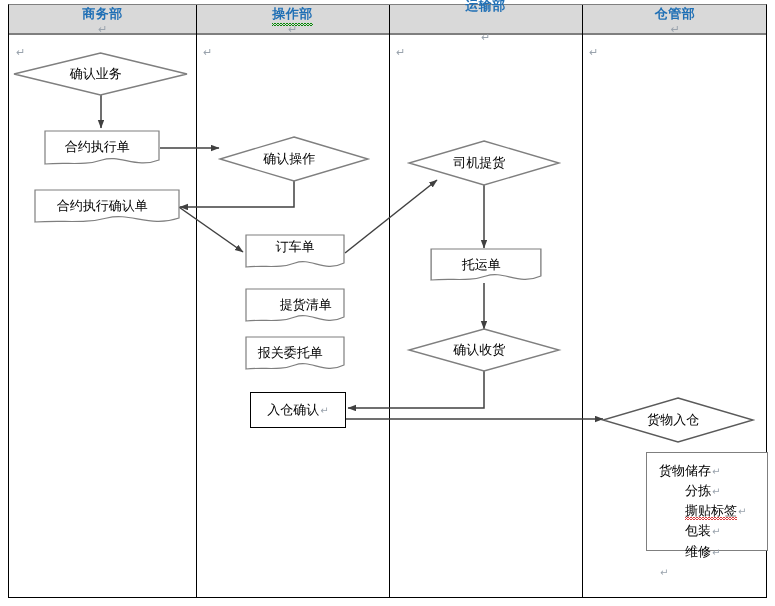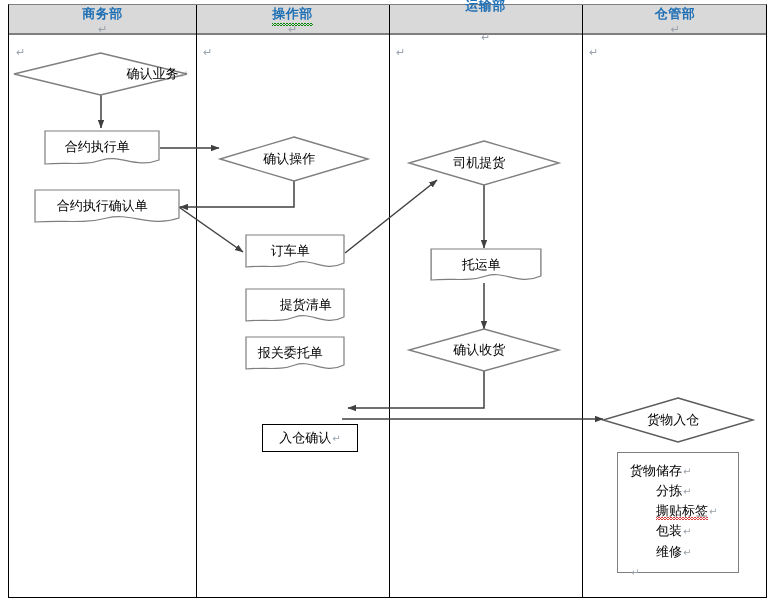--- a/index.html
+++ b/index.html
@@ -206,21 +206,21 @@
       <path d="M484,185 L484,248" marker-end="url(#ah)"></path>
 
       <path d="M484,283 L484,329" marker-end="url(#ah)"></path>
 
       <path d="M484,370 L484,408 L348,408" marker-end="url(#ah)"></path>
 
       <path d="M342,419 L603,419" marker-end="url(#ah)"></path>
     </g>
   </svg>
 
-  <div class="node" style="left:13px; top:52px; width:175px; height:44px;justify-content:flex-end;">
+  <div class="node" style="left:13px; top:52px; width:175px; height:44px;">
     <svg class="shape-svg" viewBox="0 0 175 44" preserveAspectRatio="none">
       <polygon points="87.5,1 174,22 87.5,43 1,22" fill="#ffffff" stroke="#7f7f7f" stroke-width="1.4"></polygon>
     </svg>
     <span class="label">确认业务</span>
       <span class="pil">↵</span>
   </div>
 
   <div class="node" style="left:44px; top:130px; width:116px; height:37px;">
     <svg class="shape-svg" viewBox="0 0 116 37" preserveAspectRatio="none">
       <path d="M1,1 L115,1 L115,30 C92,39 76,24 58,30 C40,36 24,32 1,34 Z" fill="#ffffff" stroke="#7f7f7f" stroke-width="1.2"></path>
@@ -238,21 +238,21 @@
   </div>
 
   <div class="node" style="left:219px; top:136px; width:150px; height:46px;">
     <svg class="shape-svg" viewBox="0 0 150 46" preserveAspectRatio="none">
       <polygon points="75,1 149,23 75,45 1,23" fill="#ffffff" stroke="#7f7f7f" stroke-width="1.4"></polygon>
     </svg>
     <span class="label">确认操作</span>
       <span class="pil">↵</span>
   </div>
 
-  <div class="node" style="left:245px; top:234px; width:100px; height:37px;">
+  <div class="node" style="left:245px; top:234px; width:100px; height:37px;flex-direction:column;">
     <svg class="shape-svg" viewBox="0 0 100 37" preserveAspectRatio="none">
       <path d="M1,1 L99,1 L99,29 C79,39 66,23 50,29 C34,35 21,31 1,33 Z" fill="#ffffff" stroke="#7f7f7f" stroke-width="1.2"></path>
     </svg>
     <span class="label" style="margin-top:-4px">订车单</span>
       <span class="pil" style="margin-top:-4px">↵</span>
   </div>
 
   <div class="node" style="left:245px; top:288px; width:100px; height:37px;padding-left:31px;">
     <svg class="shape-svg" viewBox="0 0 100 37" preserveAspectRatio="none">
       <path d="M1,1 L99,1 L99,29 C79,39 66,23 50,29 C34,35 21,31 1,33 Z" fill="#ffffff" stroke="#7f7f7f" stroke-width="1.2"></path>
@@ -262,21 +262,21 @@
   </div>
 
   <div class="node" style="left:245px; top:336px; width:100px; height:37px;">
     <svg class="shape-svg" viewBox="0 0 100 37" preserveAspectRatio="none">
       <path d="M1,1 L99,1 L99,29 C79,39 66,23 50,29 C34,35 21,31 1,33 Z" fill="#ffffff" stroke="#7f7f7f" stroke-width="1.2"></path>
     </svg>
     <span class="label" style="margin-top:-4px">报关委托单</span>
       <span class="pil" style="margin-top:-4px">↵</span>
   </div>
 
-  <div class="node rect-plain" style="left:262px; top:392px; width:96px; height:28px;margin-top:32px;">
+  <div class="node rect-plain" style="left:250px; top:392px; width:96px; height:36px;">
     <span class="label">入仓确认</span>
       <span class="pil">↵</span>
   </div>
 
 
   <div class="node" style="left:408px; top:140px; width:152px; height:46px;">
     <svg class="shape-svg" viewBox="0 0 152 46" preserveAspectRatio="none">
       <polygon points="76,1 151,23 76,45 1,23" fill="#ffffff" stroke="#7f7f7f" stroke-width="1.4"></polygon>
     </svg>
     <span class="label">司机提货</span>
@@ -300,21 +300,21 @@
   </div>
 
   <div class="node" style="left:602px; top:397px; width:152px; height:46px;text-align:center;">
     <svg class="shape-svg" viewBox="0 0 152 46" preserveAspectRatio="none">
       <polygon points="76,1 151,23 76,45 1,23" fill="#ffffff" stroke="#5a5a5a" stroke-width="1.4"></polygon>
     </svg>
     <span class="label">货物入仓</span>
       <span class="pil">↵</span>
   </div>
 
-  <div class="listbox" style="left:617px; top:452px; width:122px; height:121px;">
+  <div class="listbox" style="left:646px; top:452px; width:122px; height:99px;">
     <div class="row first">
       <span>货物储存</span><span class="pil">↵</span>
     </div>
     <div class="row ind">
       <span>分拣</span><span class="pil">↵</span>
     </div>
     <div class="row ind">
       <span class="redsquig">撕贴标签</span><span class="pil">↵</span>
     </div>
     <div class="row ind">

